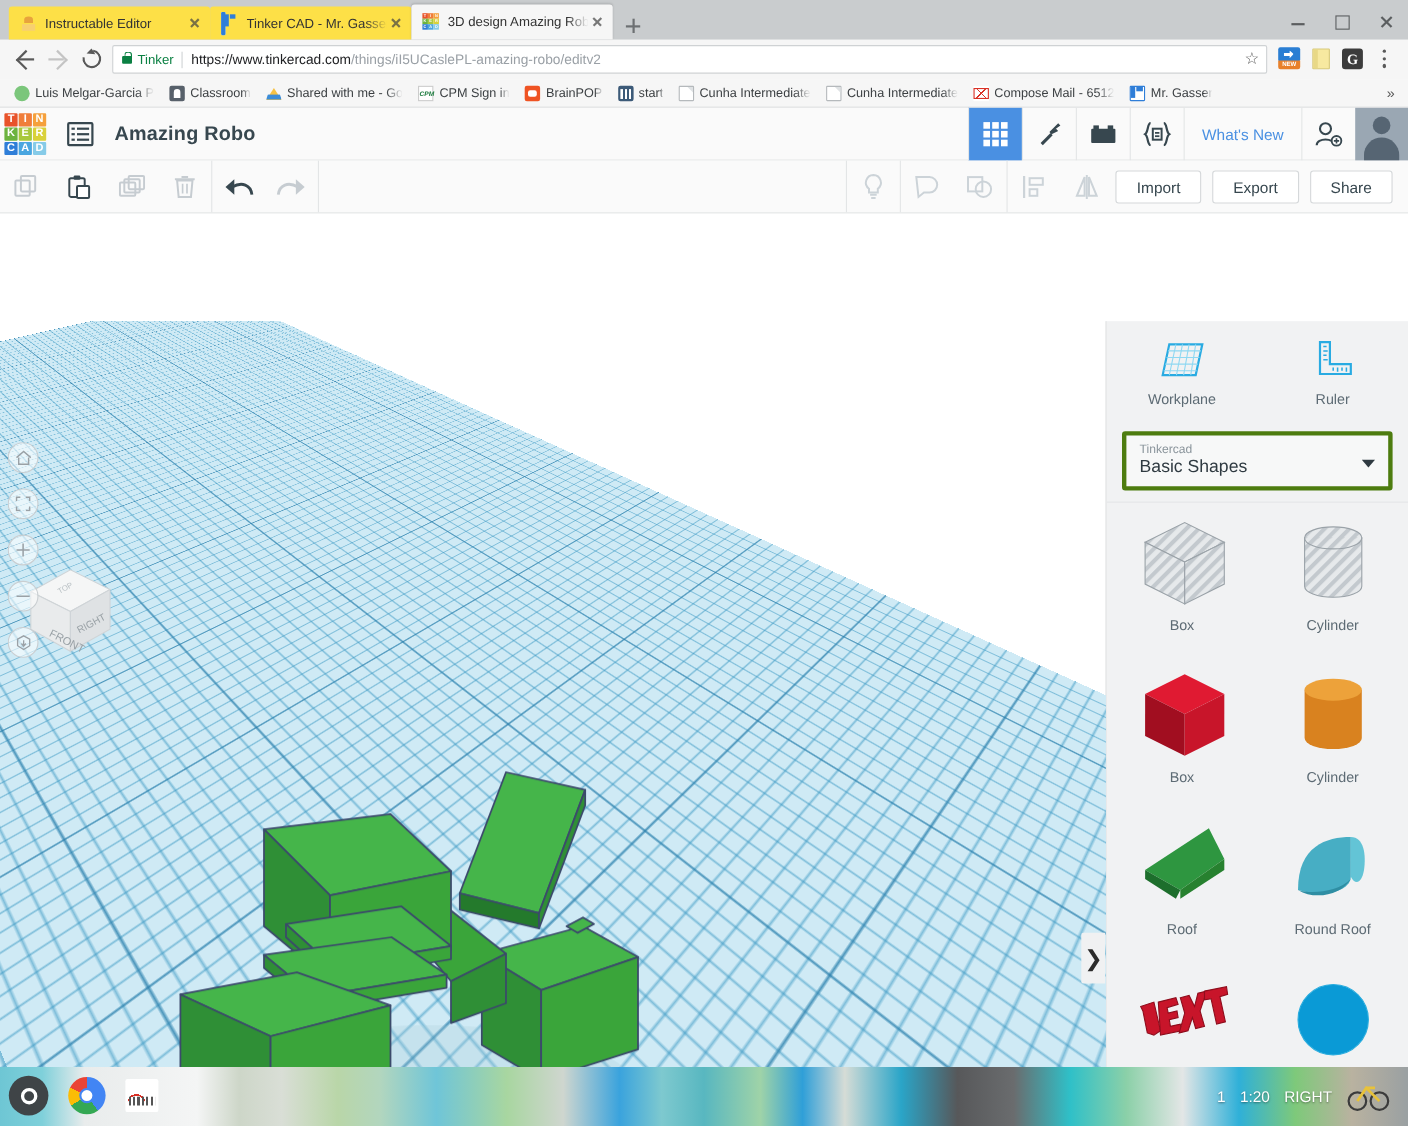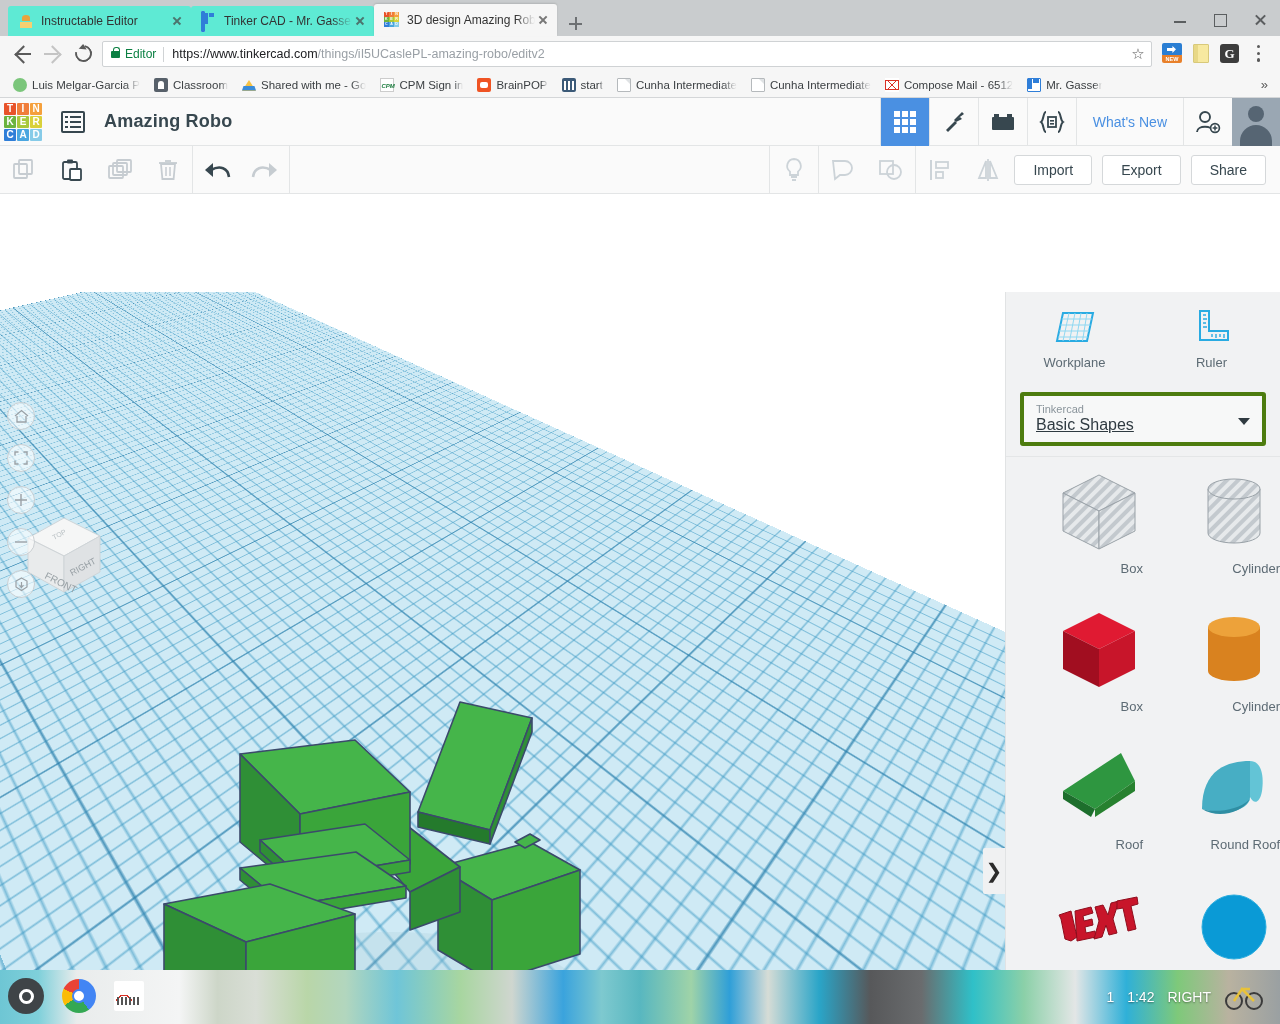--- a/index.html
+++ b/index.html
@@ -18,21 +18,21 @@
     display:flex; align-items:flex-end; padding-left:8px;
   }
   .tab {
     height:30px; width:183px; background:#ddd;
     display:flex; align-items:center; position:relative;
     border-top-left-radius:3px; border-top-right-radius:3px;
     margin-right:-1px;
     padding:0 6px 0 10px;
     transform: skewX(0deg);
   }
-  .tab.inactive { background:#5eead4;justify-content:flex-end; }
+  .tab.inactive { background:#fde047;justify-content:flex-end; }
   .tab.active { background:#f6f6f6; height:32px; z-index:5; box-shadow:0 -1px 2px rgba(0,0,0,.12); }
   .tab-sep { width:1px; height:18px; background:#a8abad; align-self:center; }
   .tab-fav { width:16px; height:16px; flex:0 0 16px; margin-right:7px; position:relative; }
   .tab-title {
     font-size:12px; color:#333; white-space:nowrap; overflow:hidden;
     flex:1 1 auto;
     -webkit-mask-image:linear-gradient(to right,#000 85%,transparent 100%);
     mask-image:linear-gradient(to right,#000 85%,transparent 100%);
   }
   .tab-close { width:16px; height:16px; flex:0 0 16px; position:relative; opacity:.7; }
@@ -209,24 +209,24 @@
 
   
   .sidebar{ position:absolute; right:0; top:194px; width:275px; height:776px; background:#f1f2f3;
     border-left:1px solid #e1e3e4; overflow:hidden;}
   .sb-top{ height:92px; display:flex; }
   .sb-tool{ flex:1; display:flex; flex-direction:column; align-items:center; justify-content:center; gap:8px;}
   .sb-tool-lbl{ font-size:13px; color:#5d6b74;}
   .sb-select{ margin:8px 14px 0; background:#f7f8f8; border:4px solid #4d7c0f; border-radius:3px;
     height:54px; padding:7px 12px; position:relative;}
   .sb-sel-sup{ font-size:11px; color:#8a949b; }
-  .sb-sel-val{ font-size:16px; color:#2f3a41; margin-top:1px;text-decoration:underline;}
+  .sb-sel-val{ font-size:16px; color:#2f3a41; margin-top:1px;}
   .sb-caret{ position:absolute; right:12px; top:22px; width:0;height:0;border-left:6px solid transparent;border-right:6px solid transparent;border-top:7px solid #2f3a41;}
   .sb-grid{ margin-top:10px; border-top:1px solid #e4e6e7; display:grid; grid-template-columns:1fr 1fr; }
-  .sb-cell{ height:138px; display:flex; flex-direction:column; align-items:flex-end; justify-content:flex-start; padding-top:14px;}
+  .sb-cell{ height:138px; display:flex; flex-direction:column; align-items:center; justify-content:flex-start; padding-top:14px;}
   .sb-cell svg{display:block;}
   .sb-cell-lbl{ font-size:13px; color:#5d6b74; margin-top:6px;}
 
   
   .taskbar{ position:absolute; left:0; top:970px; width:1280px; height:54px; overflow:hidden; }
   .tb-shelf{ position:absolute; left:0;top:0;width:1280px;height:54px;
     background:linear-gradient(90deg,#6ec6d4 0%,#7fd0da 3%,#e9ecec 6%,#f4f5f5 14%,#cdd6c8 17%,
       #d9ded6 20%,#b9d6a8 24%,#b2d6be 27%,#6fc5d8 31%,#a8d6a0 36%,#cfd6cf 40%,#3aa3dd 44%,
       #7ec9cf 47%,#58b7c0 50%,#9fd3a8 54%,#2f9fd8 57%,#d6dcd6 60%,#2aa5c8 64%,#57585a 68%,
       #6a6c6e 72%,#2fc0c8 76%,#8bd0a8 80%,#e3e6e6 84%,#2fb0d8 88%,#7ec97a 92%,#b9b2a0 96%,#9aa0a2 100%);}
@@ -292,21 +292,21 @@
 
   <div class="navbar">
     <span class="navbtn arrowL"></span>
     <span class="navbtn arrowR"></span>
     <span class="navbtn">
         <i class="reloadIcon"></i>
       </span>
 
     <div class="omnibox">
       <span class="lock"></span>
-      <span class="secure">Editor</span>
+      <span class="secure">Tinker</span>
       <span class="vsep"></span>
       <span class="url"><b>https://www.tinkercad.com</b><span>/things/iI5UCaslePL-amazing-robo/editv2</span></span>
       <span class="star">☆</span>
     </div>
 
     <span class="navicon">
       <span class="ext-new">
           <span class="top"></span>
           <span class="lbl">NEW</span>
         </span>
@@ -754,21 +754,21 @@
     <span class="tl-circle">
         <i></i>
       </span>
     <span class="tl-chrome">
         <i></i>
       </span>
     <span class="tl-app"></span>
   </div>
   <div class="tb-status">
     <span>1</span>
-    <span>1:42</span>
+    <span>1:20</span>
     <span>RIGHT</span>
     <span class="tb-bike">
       <svg width="40" height="30" viewBox="0 0 40 30">
         <circle cx="10" cy="20" r="8" fill="none" stroke="#3b3b3b" stroke-width="2"></circle>
         <circle cx="30" cy="20" r="8" fill="none" stroke="#3b3b3b" stroke-width="2"></circle>
         <path d="M10 20 L18 8 L30 20 M18 8 L26 8" stroke="#e8c23a" stroke-width="2.5" fill="none"></path>
       </svg>
     </span>
   </div>
 </div>

